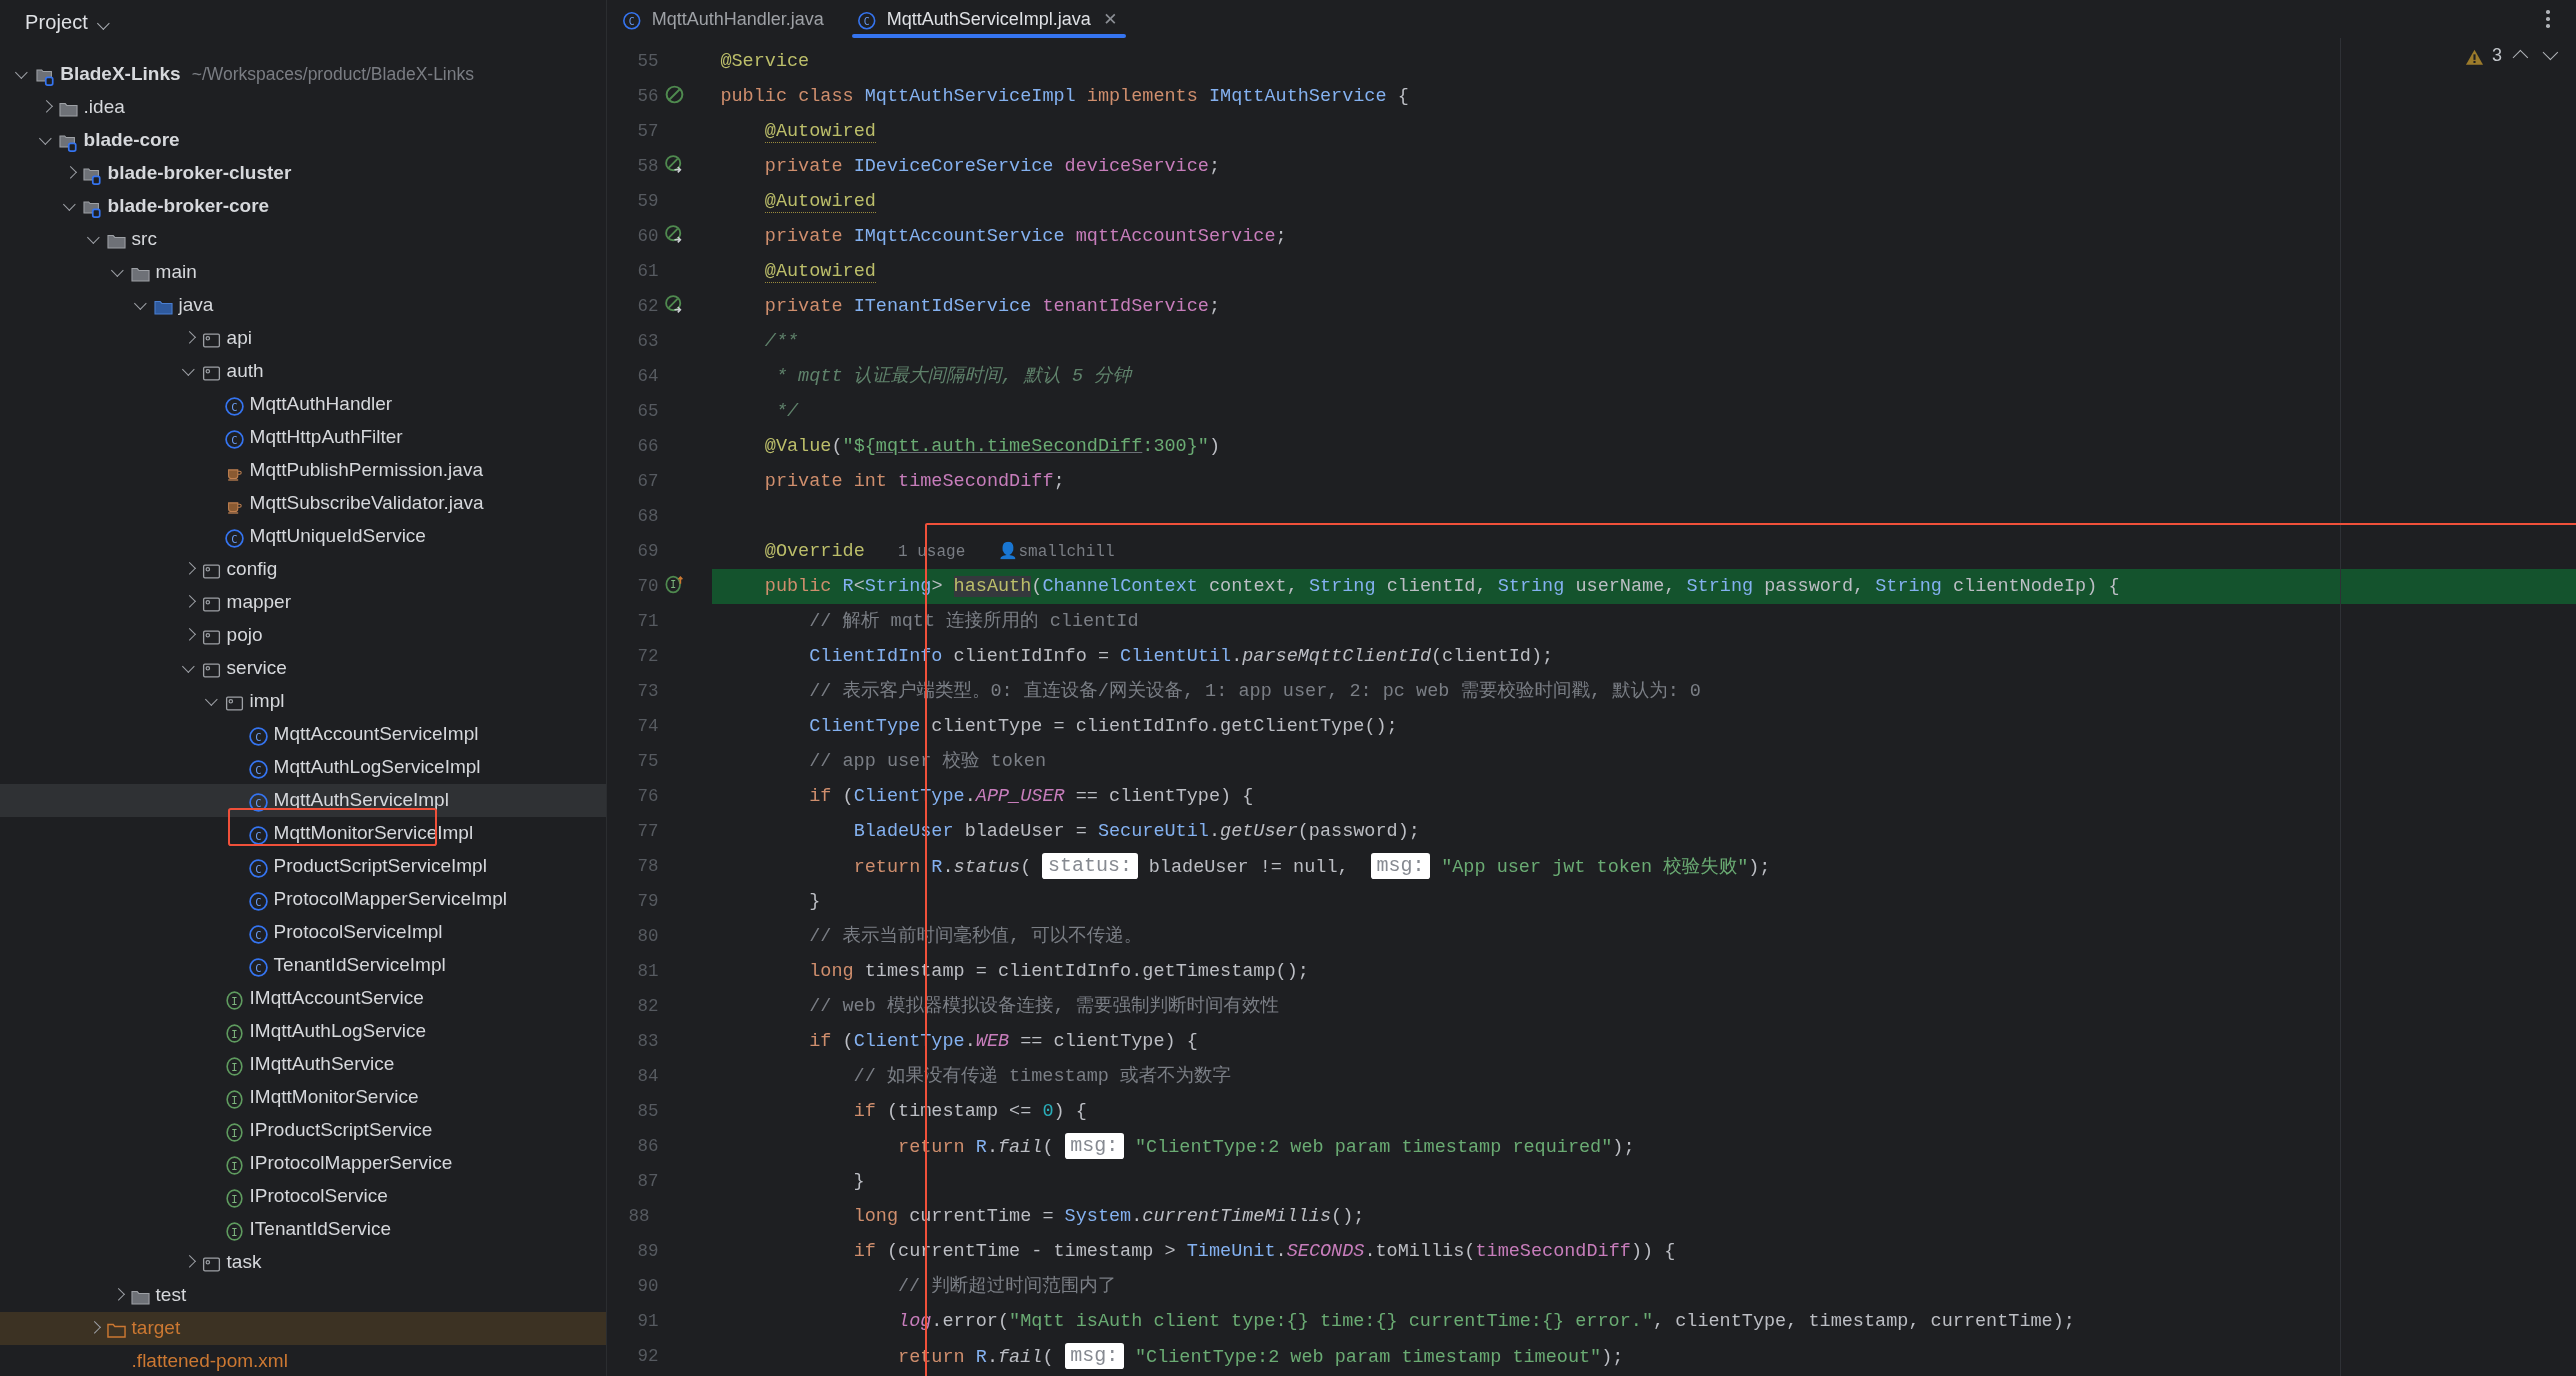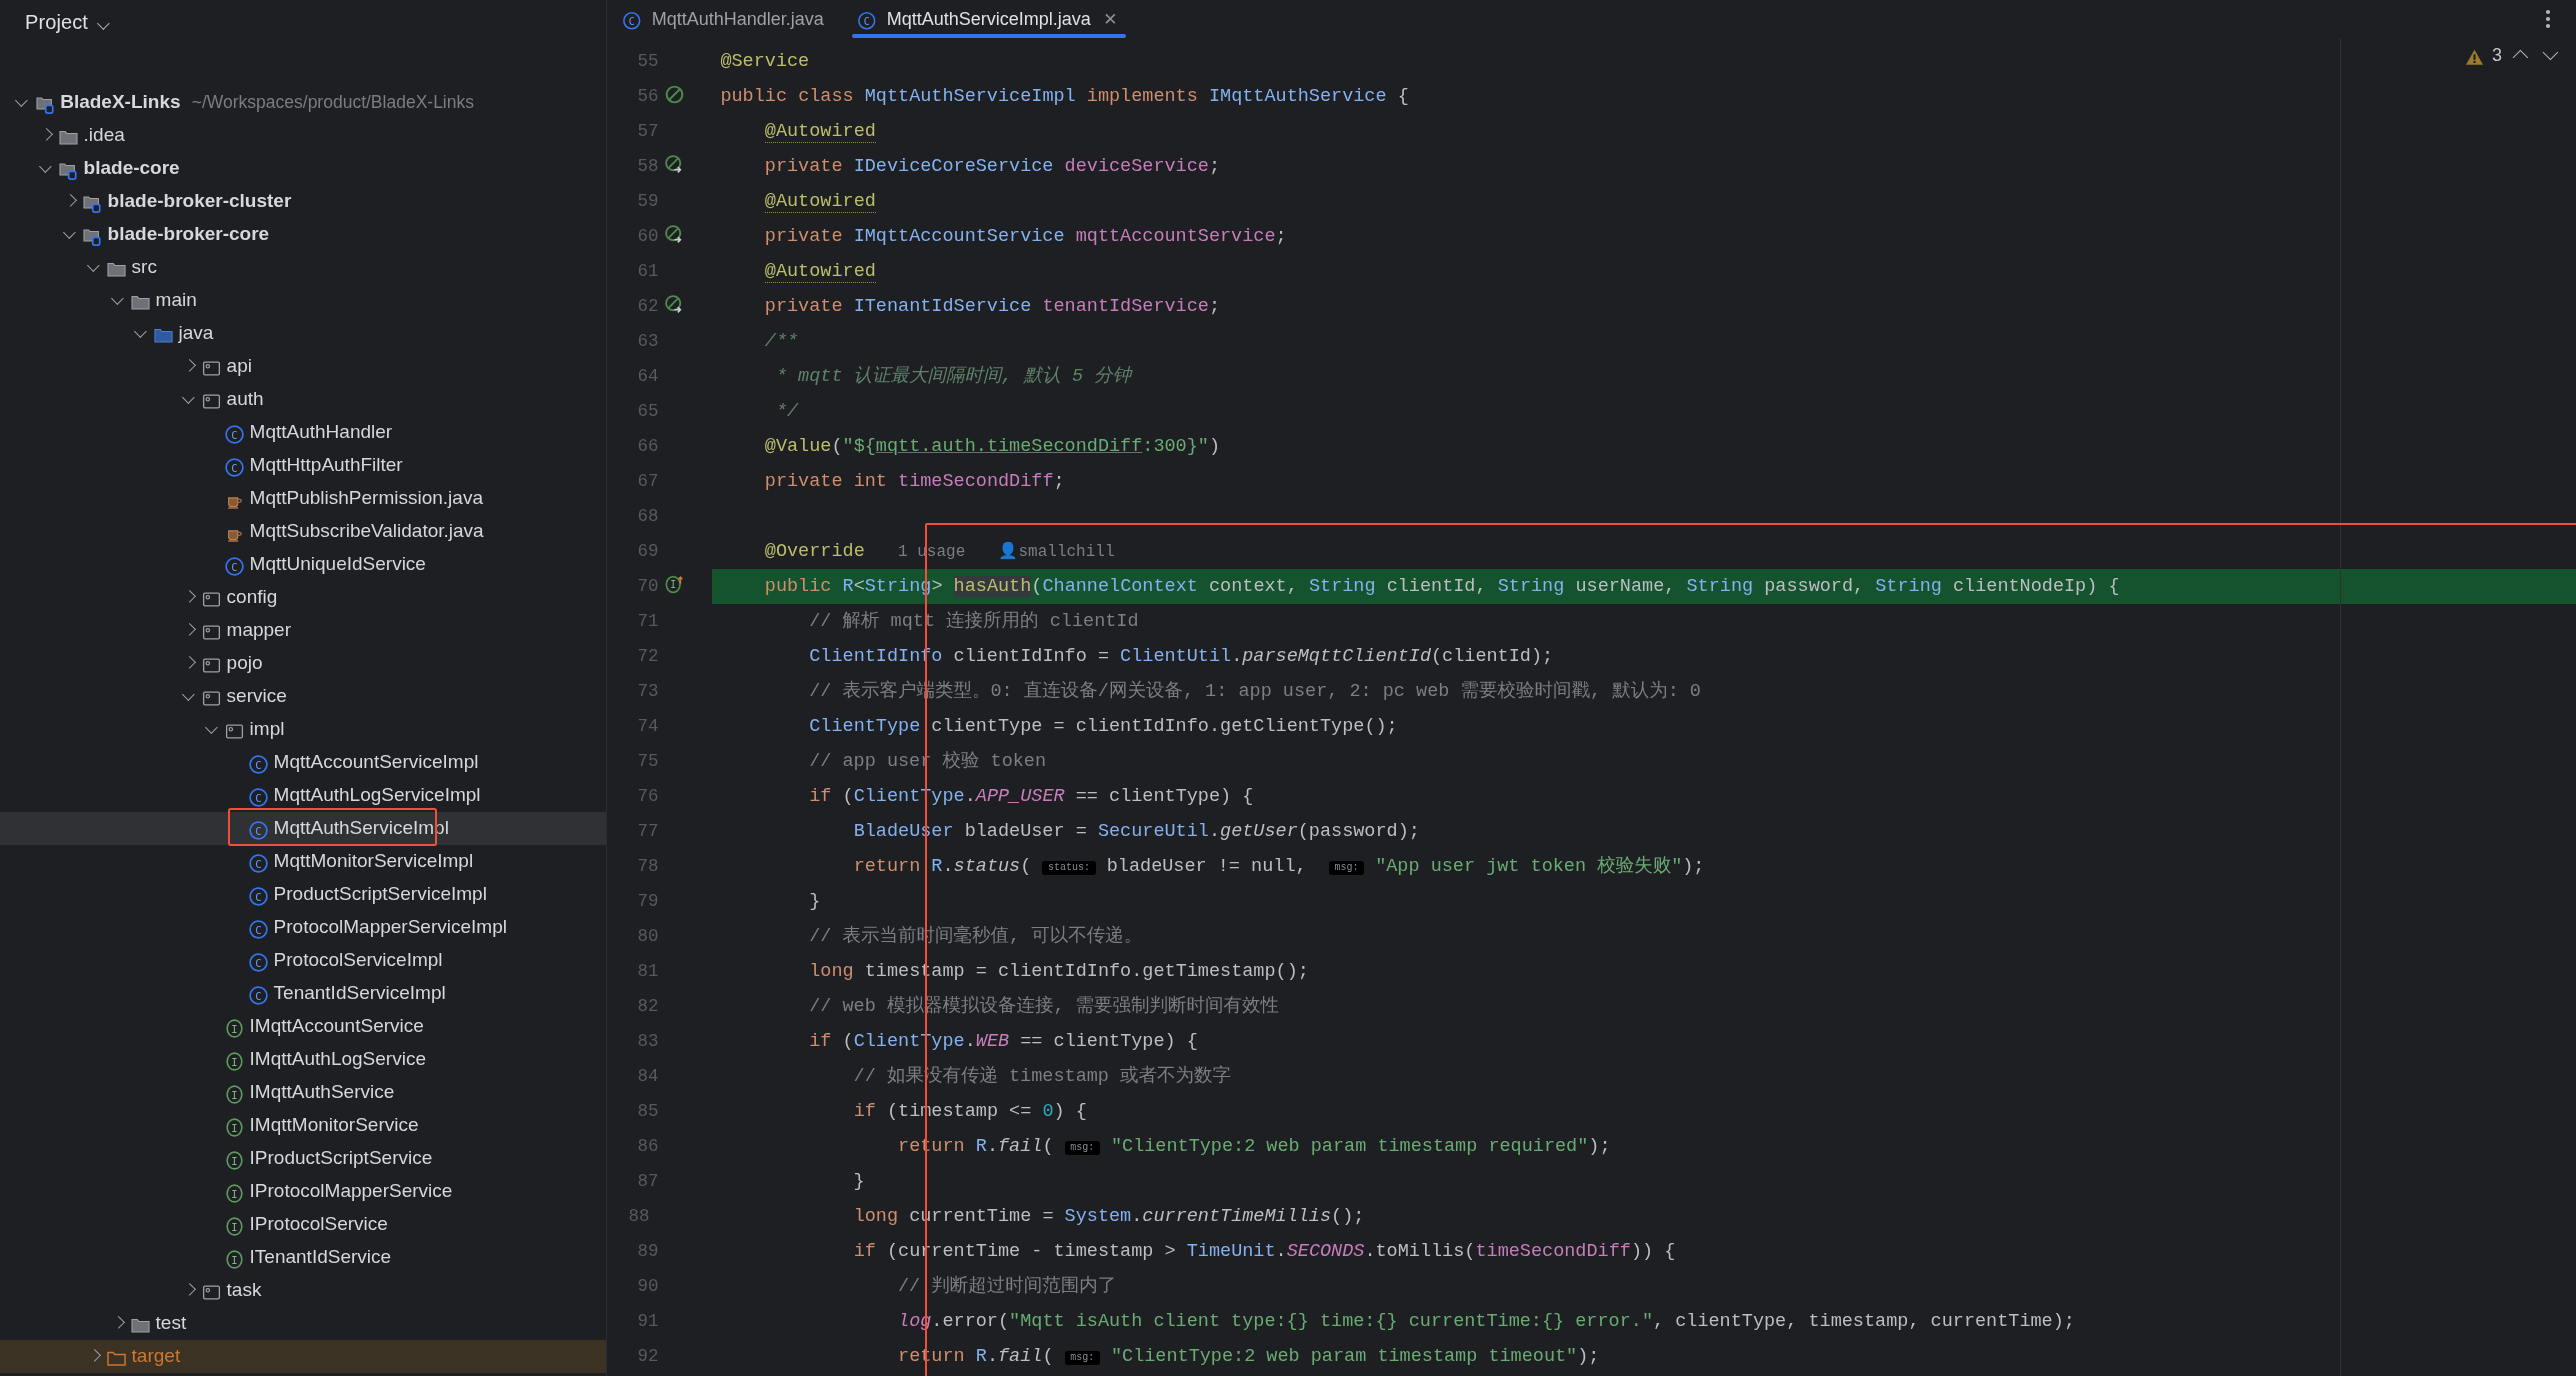--- a/index.html
+++ b/index.html
@@ -12,21 +12,20 @@
   .app { display: flex; width: 2576px; height: 1377px; }
 
   
   .project-panel {
     width: 607px; height: 1377px;
     background: #1e1f22;
     border-right: 0.7px solid #2b2d30;
     display: flex; flex-direction: column;
     position: relative;
     overflow: hidden;
-    gap: 28px;
   }
   .project-header {
     height: 45px; flex: 0 0 45px;
     display: flex; align-items: center;
     padding-left: 25px;
     gap: 9.8px;
   }
   .project-header .title {
     color: #dfe1e5; font-size: 20px; font-weight: 400;
     letter-spacing: 0.1px;
@@ -170,22 +169,22 @@
   .ann { color: #bcbe6a; }
   .typ { color: #84b1f0; }
   .fld { color: #c77dbb; }
   .str { color: #6aab73; }
   .num { color: #2aacb8; }
   .cmt { color: #7a7e85; }
   .doc { color: #5f826b; }
   .cn  { color: #bcbec4; }
   .it  { font-style: italic; }
   .hint {
-    background: #000000; color: #868a91;
-    font-size: 10px; padding: 1.4px 5.6px; border-radius: 2.8px; margin-top: 34px;
+    background: #ffffff; color: #868a91;
+    font-size: 20px; padding: 1.4px 5.6px; border-radius: 2.8px; margin-top: 34px;
   }
   .selword { background: #35383d; }
   .usage { color: #7a7e85; font-size: 16px; }
   .author { color: #7a7e85; font-size: 16px; }
   .squig { border-bottom: 1.4px dotted #9a8a3c; }
   .ul { text-decoration: underline; text-decoration-color: #6b6f76; }
 
   .hl-editor {
     position: absolute;
     border: 2.8px solid #f0503a;

